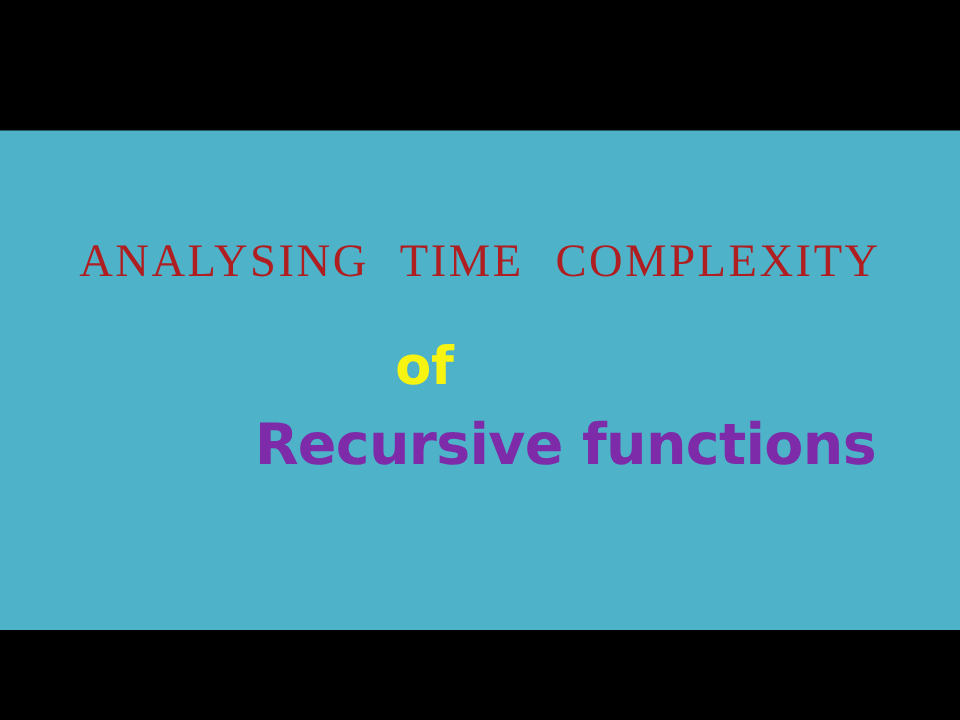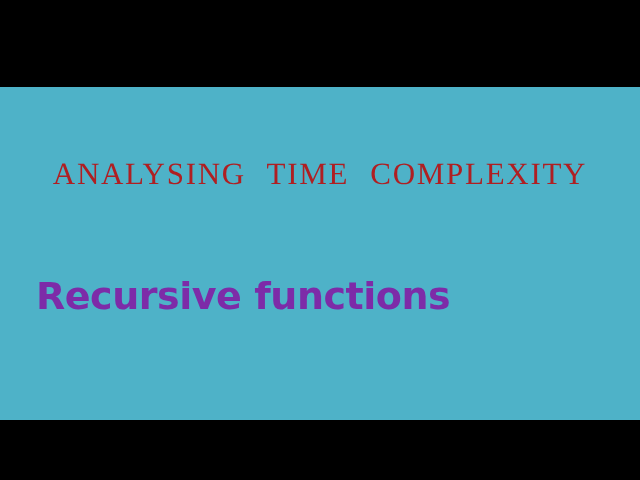--- a/index.html
+++ b/index.html
@@ -80,42 +80,42 @@
     color: #f7f411;
     white-space: nowrap;
   }
 
   
   #subject-line {
     position: absolute;
     left: 0;
     top: 186px;           
     width: 584px;
-    text-align: left;
+    text-align: right;
     font-family: "DejaVu Sans", "Liberation Sans", sans-serif;
     font-size: 38px;
     font-weight: 700;
     line-height: 46px;
     letter-spacing: -0.012em;
     color: #7d2ba8;
     white-space: nowrap;
-    padding-left: 36px;
   }
 </style>
 </head>
 <body>
 
 <div id="video-frame">
 
   <div id="letterbox-top" class="letterbox"></div>
 
   <div id="slide">
 
     <div id="headline">ANALYSING TIME COMPLEXITY</div>
 
+    <div id="connector-word">of</div>
 
     <div id="subject-line">Recursive functions</div>
 
   </div>
 
   <div id="letterbox-bottom" class="letterbox"></div>
 
 </div>
 
 </body></html>

